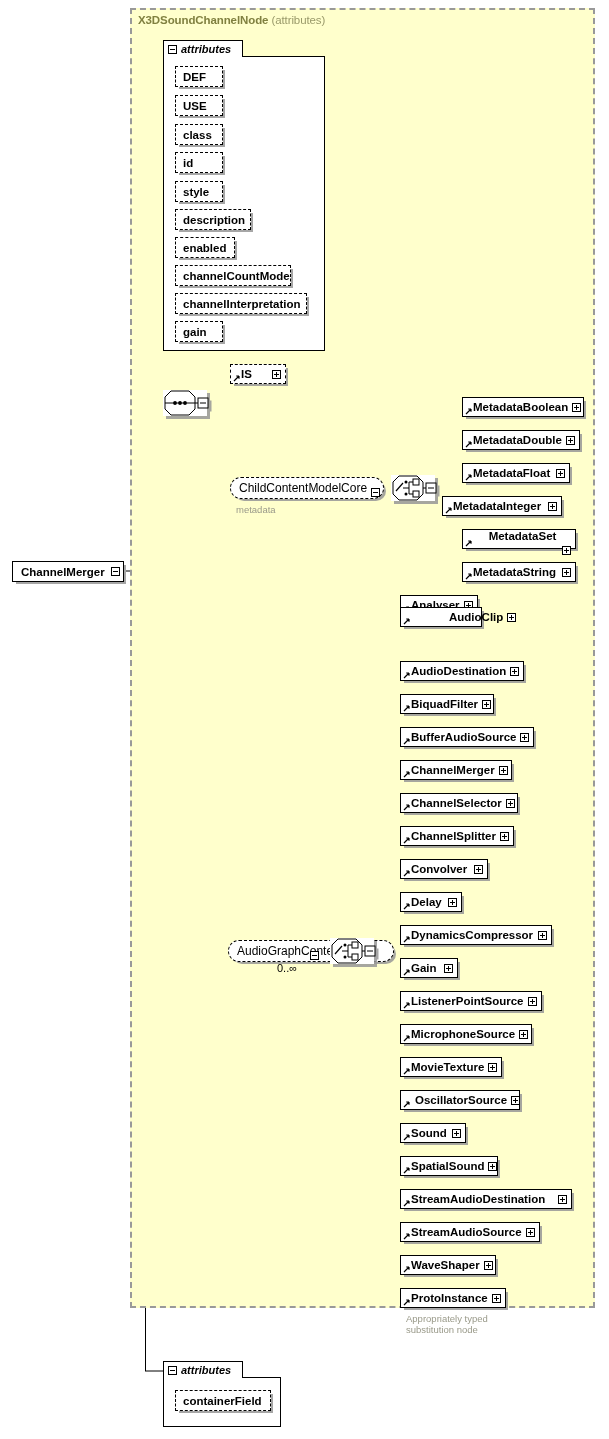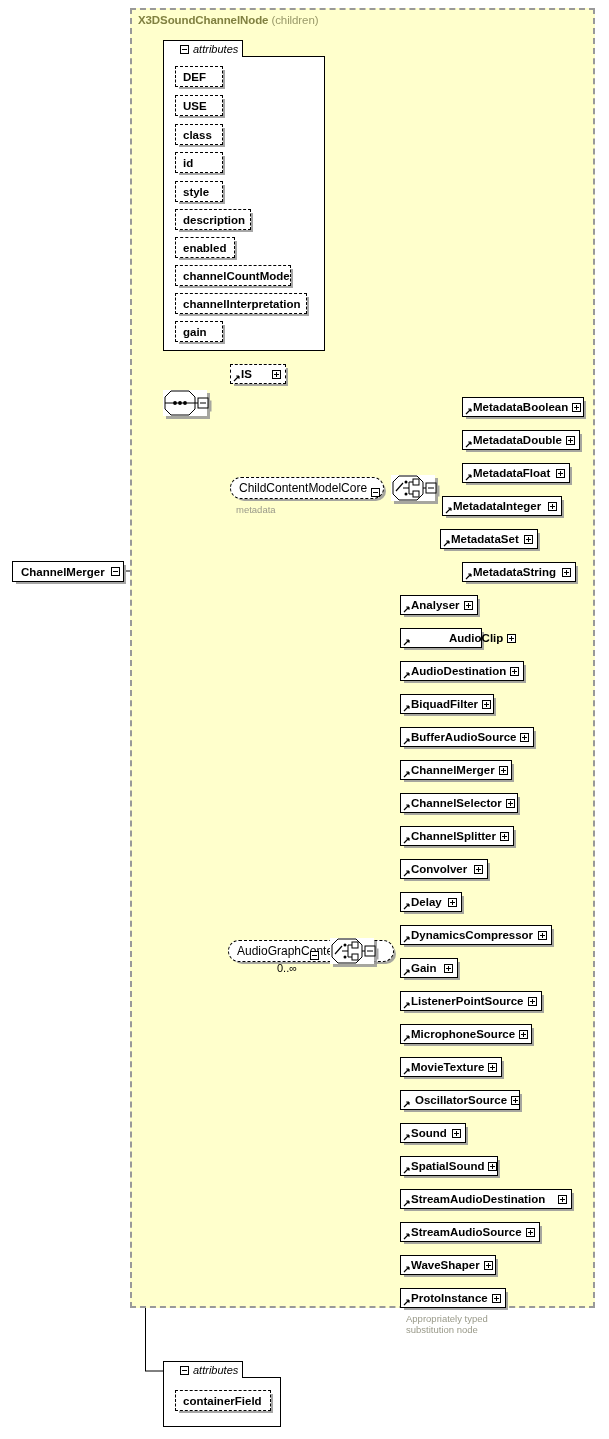--- a/index.html
+++ b/index.html
@@ -50,22 +50,23 @@
   }
   .attr-tab {
     position: absolute;
     background: #ffffff;
     border: 1px solid #000000;
     border-bottom: none;
     box-sizing: border-box;
     height: 17px;
     display: flex;
     align-items: center;
-    padding-left: 16px;
+    padding-left: 4px;
     z-index: 3;
+    font-weight: bold;
   }
   .attr-tab .lbl {
     font-style: italic;
     font-size: 11px;
     color: #000;
     margin-left: 4px;
     white-space: nowrap;
   }
   .minus-sq, .plus-sq {
     display: inline-block;
@@ -262,21 +263,21 @@
     <path d="M390 1166 L400 1166" stroke="#000" stroke-width="1" fill="none"></path>
     <path d="M390 1199 L400 1199" stroke="#000" stroke-width="1" fill="none"></path>
     <path d="M390 1232 L400 1232" stroke="#000" stroke-width="1" fill="none"></path>
     <path d="M390 1265 L400 1265" stroke="#000" stroke-width="1" fill="none"></path>
     <path d="M390 1298 L400 1298" stroke="#000" stroke-width="1" fill="none"></path>
   </svg>
 
   <div class="ext-panel"></div>
   <div class="ext-title">
     <span>X3DSoundChannelNode</span>
-    <span class="ext-sub">(children)</span>
+    <span class="ext-sub">(attributes)</span>
   </div>
 
   <div class="root-elem">
     <span class="nm">ChannelMerger</span>
     <span class="minus-sq"></span>
   </div>
 
   <div class="attr-tab" style="left:163px; top:40px; width:80px;">
     <span class="minus-sq"></span>
     <span class="lbl">attributes</span>
@@ -383,21 +384,21 @@
         <path d="M1 6 L6 1 M6 1 L3.2 1 M6 1 L6 3.8" stroke="#000" stroke-width="1.2" fill="none"></path>
       </svg>
     </div>
   <div class="elem" style="left:442px; top:496px; width:120px;">
       <span class="nm">MetadataInteger</span>
       <span class="exp plus-sq"></span>
       <svg class="arrow-glyph" viewBox="0 0 7 7">
         <path d="M1 6 L6 1 M6 1 L3.2 1 M6 1 L6 3.8" stroke="#000" stroke-width="1.2" fill="none"></path>
       </svg>
     </div>
-  <div class="elem" style="left:440px; top:529px; width:98px;">
+  <div class="elem" style="left:462px; top:529px; width:114px;flex-direction:column;">
       <span class="nm">MetadataSet</span>
       <span class="exp plus-sq"></span>
       <svg class="arrow-glyph" viewBox="0 0 7 7">
         <path d="M1 6 L6 1 M6 1 L3.2 1 M6 1 L6 3.8" stroke="#000" stroke-width="1.2" fill="none"></path>
       </svg>
     </div>
   <div class="elem" style="left:462px; top:562px; width:114px;">
       <span class="nm">MetadataString</span>
       <span class="exp plus-sq"></span>
       <svg class="arrow-glyph" viewBox="0 0 7 7">
@@ -431,21 +432,21 @@
     </svg>
   </div>
 
   <div class="elem" style="left:400px; top:595px;  width:78px;">
       <span class="nm">Analyser</span>
       <span class="exp plus-sq"></span>
       <svg class="arrow-glyph" viewBox="0 0 7 7">
         <path d="M1 6 L6 1 M6 1 L3.2 1 M6 1 L6 3.8" stroke="#000" stroke-width="1.2" fill="none"></path>
       </svg>
     </div>
-  <div class="elem" style="left:400px; top:628px;  width:82px;padding-left:48px;">
+  <div class="elem" style="left:400px; top:607px;  width:82px;padding-left:48px;">
       <span class="nm">AudioClip</span>
       <span class="exp plus-sq"></span>
       <svg class="arrow-glyph" viewBox="0 0 7 7">
         <path d="M1 6 L6 1 M6 1 L3.2 1 M6 1 L6 3.8" stroke="#000" stroke-width="1.2" fill="none"></path>
       </svg>
     </div>
   <div class="elem" style="left:400px; top:661px;  width:124px;">
       <span class="nm">AudioDestination</span>
       <span class="exp plus-sq"></span>
       <svg class="arrow-glyph" viewBox="0 0 7 7">

